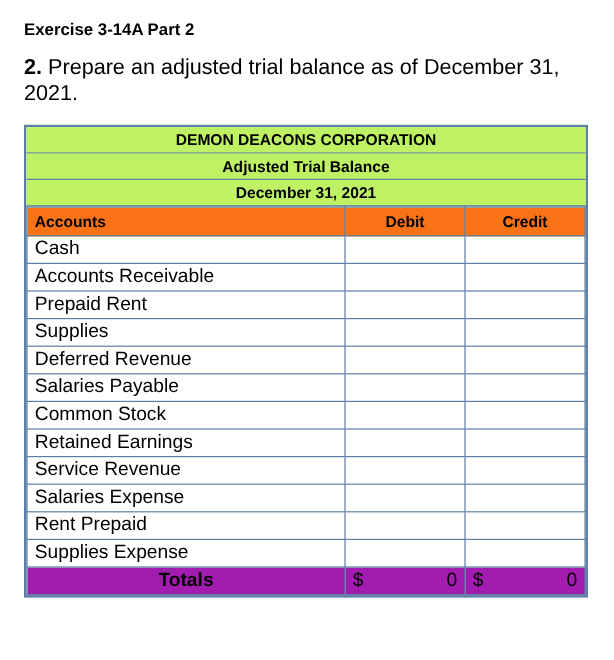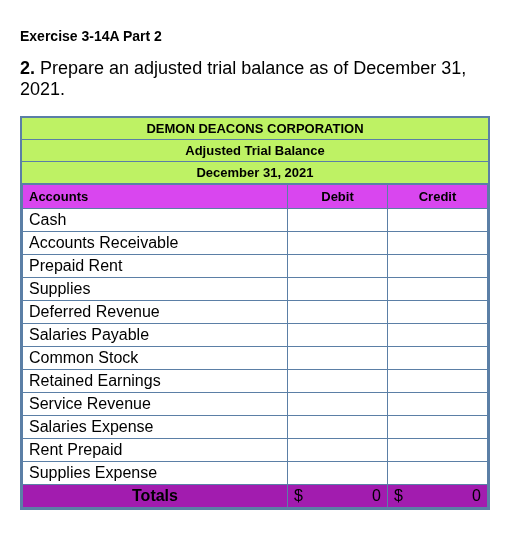--- a/index.html
+++ b/index.html
@@ -15,21 +15,20 @@
       color: #000;
       width: 512px;
       min-height: 550px;
       padding: 16px 20px;
     }
 
     .exercise-title {
       font-weight: bold;
       font-size: 14px;
       margin-bottom: 14px;
-      margin-top: 12px;
     }
 
     .instruction {
       font-size: 18px;
       margin-bottom: 16px;
     }
 
     .instruction-num {
       font-weight: bold;
     }
@@ -52,21 +51,21 @@
     .table-header.sub {
       font-weight: bold;
     }
 
     table {
       width: 100%;
       border-collapse: collapse;
     }
 
     thead tr th {
-      background-color: #d946ef;
+      background-color: #f97316;
       border: 1px solid #5b7fa6;
       padding: 4px 6px;
       text-align: center;
       font-weight: bold;
       font-size: 13px;
     }
 
     thead tr th:first-child {
       text-align: left;
     }

